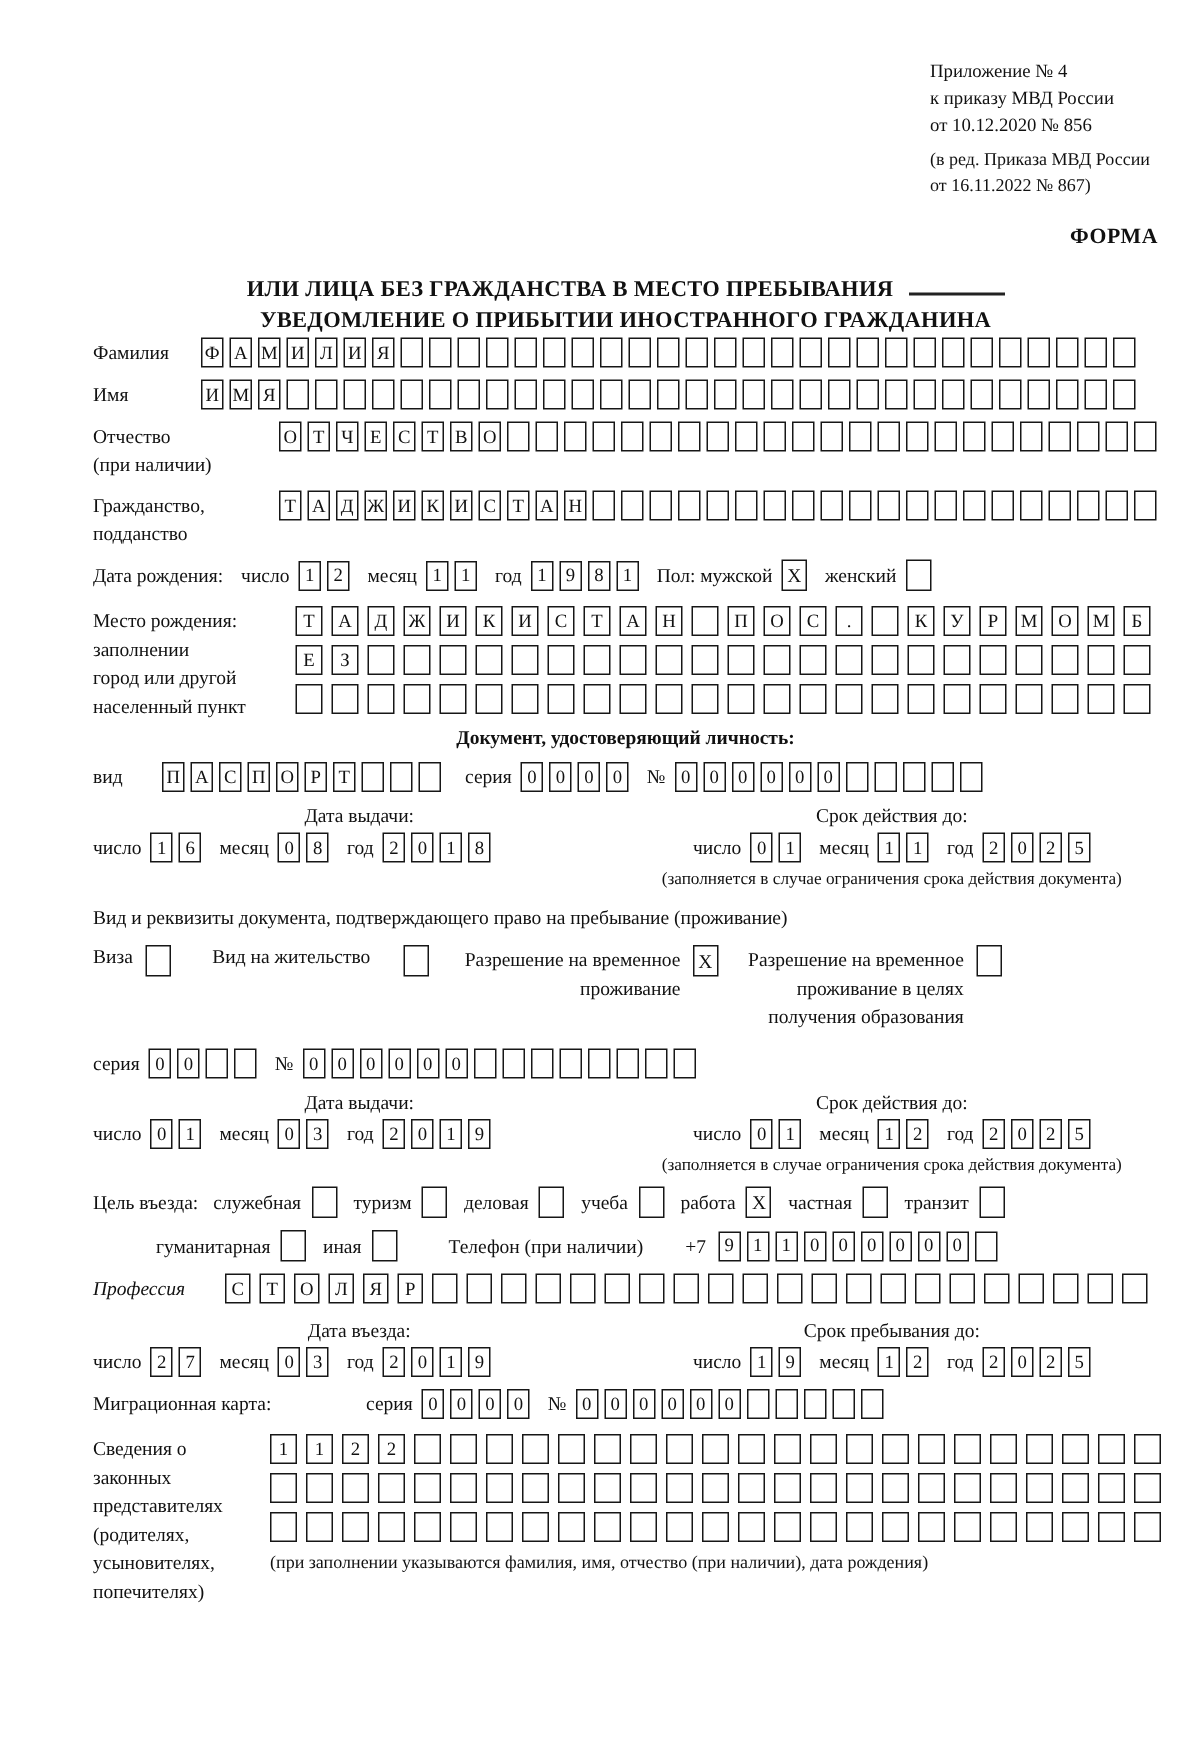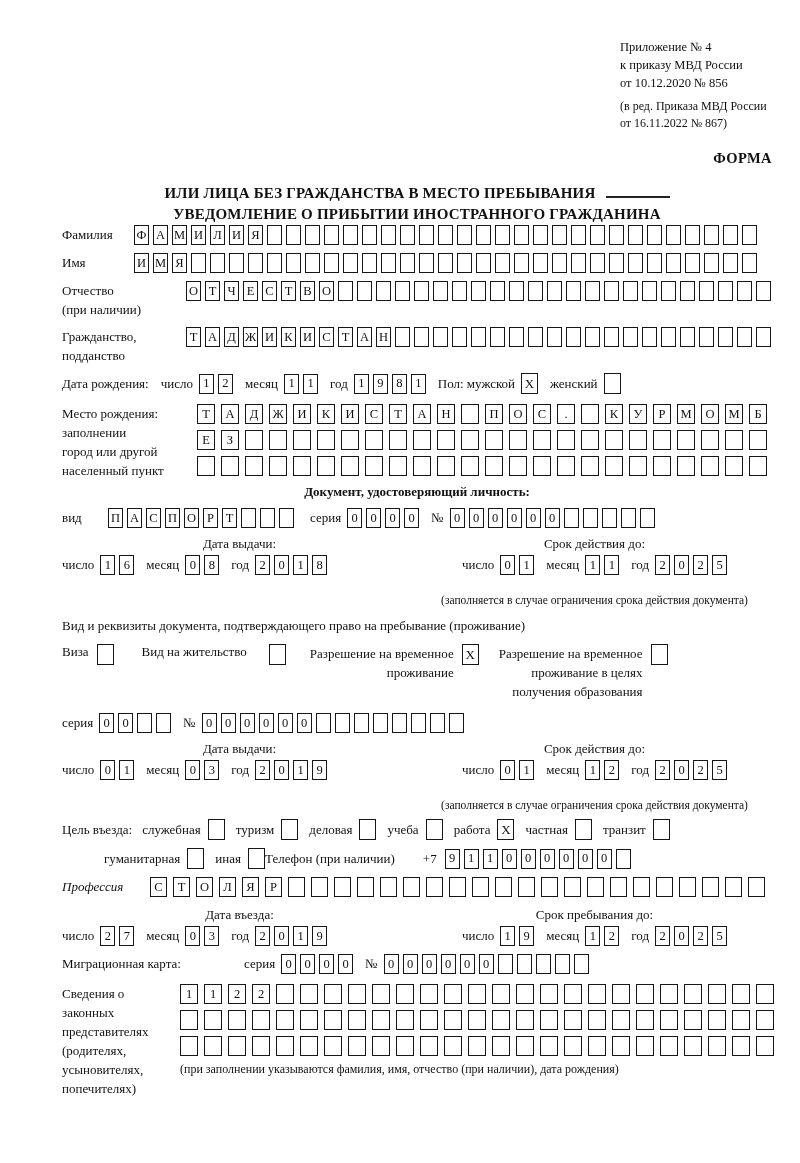--- a/index.html
+++ b/index.html
@@ -41,21 +41,21 @@
 
   .colrows { display:flex; flex-direction:column; gap:6px; }
 
   .docheader { text-align:center; font-weight:bold; margin:4px 0 8px 0; }
 
   .datepair { display:flex; margin-bottom:8px; }
   .datecol-l { flex:0 0 355px; }
   .datecol-r { flex:1; }
   .datehead { text-align:center; margin-bottom:3px; }
   .daterow { display:flex; align-items:center; }
-  .datenote { font-size:11.5px; text-align:center; margin-top:19px; white-space:nowrap; }
+  .datenote { font-size:11.5px; text-align:center; margin-top:5px; white-space:nowrap; }
 
   .intro { line-height:24px; margin-bottom:6px; }
 
   .chkgrid { display:flex; align-items:flex-start; margin-bottom:12px; }
   .chkpair { display:flex; align-items:flex-start; }
   .chkpair .cells { margin-left:8px; }
   .mlines { display:flex; flex-direction:column; text-align:right; line-height:19px; }
 
   .purpose { display:flex; align-items:center; }
   .purpose .cells { margin-left:7px; }
@@ -614,21 +614,21 @@
       <span class="cells checkbox">
           <span class="cell"></span>
         </span>
     </span>
     <span class="purpose">
       <span>иная</span>
       <span class="cells checkbox">
           <span class="cell"></span>
         </span>
     </span>
-    <span style="font-family:Liberation Serif, serif;">Телефон (при наличии)</span>
+    <span style="margin-left:34px;font-family:Liberation Serif, serif;">Телефон (при наличии)</span>
     <span style="margin:0 8px 0 28px;">+7</span>
     <span class="cells">
         <span class="cell">9</span>
         <span class="cell">1</span>
         <span class="cell">1</span>
         <span class="cell">0</span>
         <span class="cell">0</span>
         <span class="cell">0</span>
         <span class="cell">0</span>
         <span class="cell">0</span>

